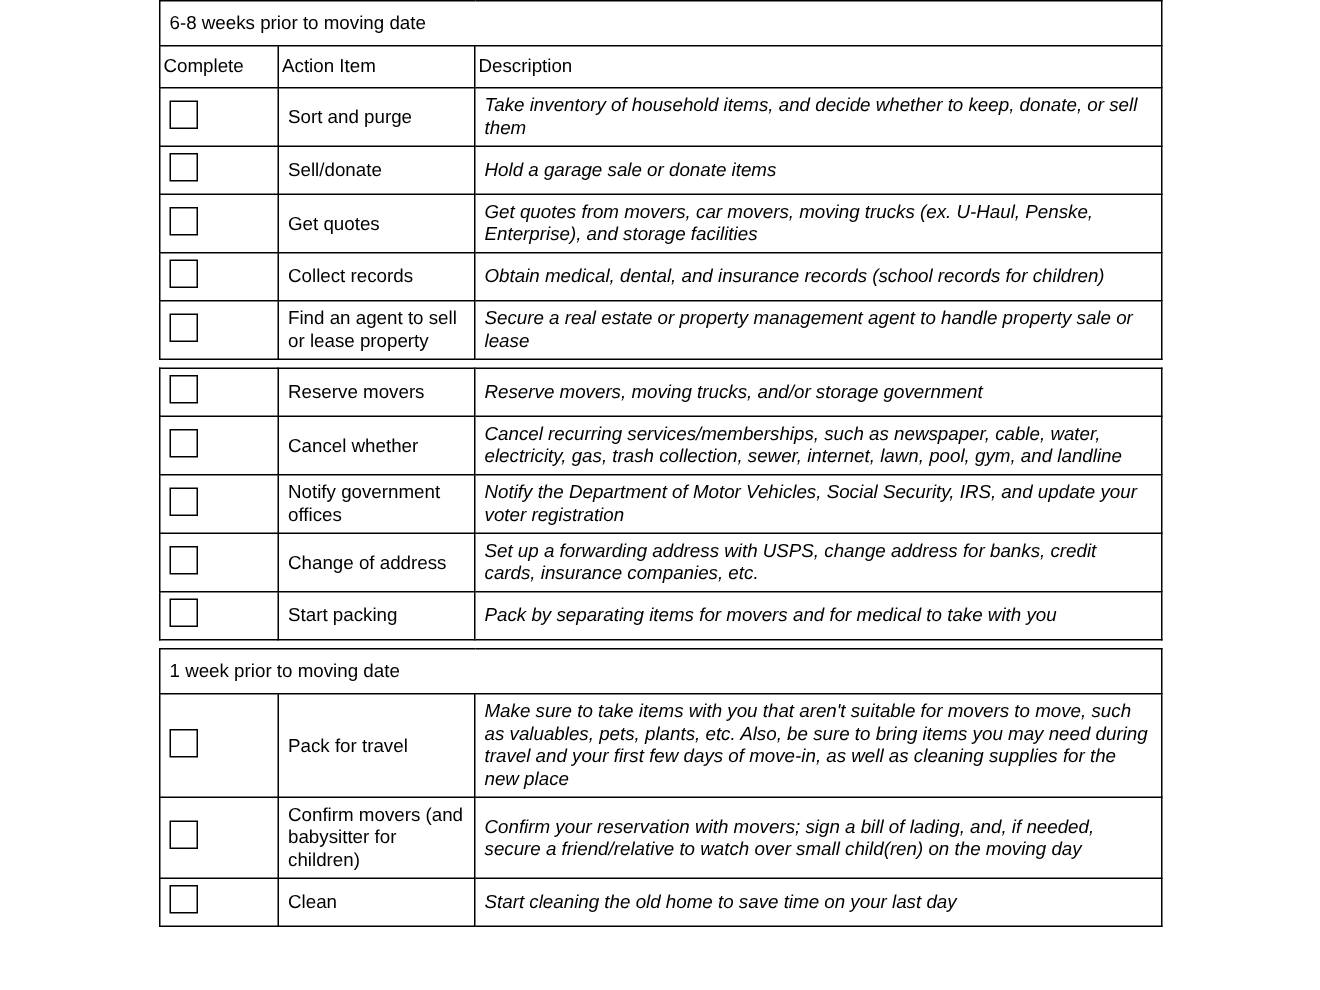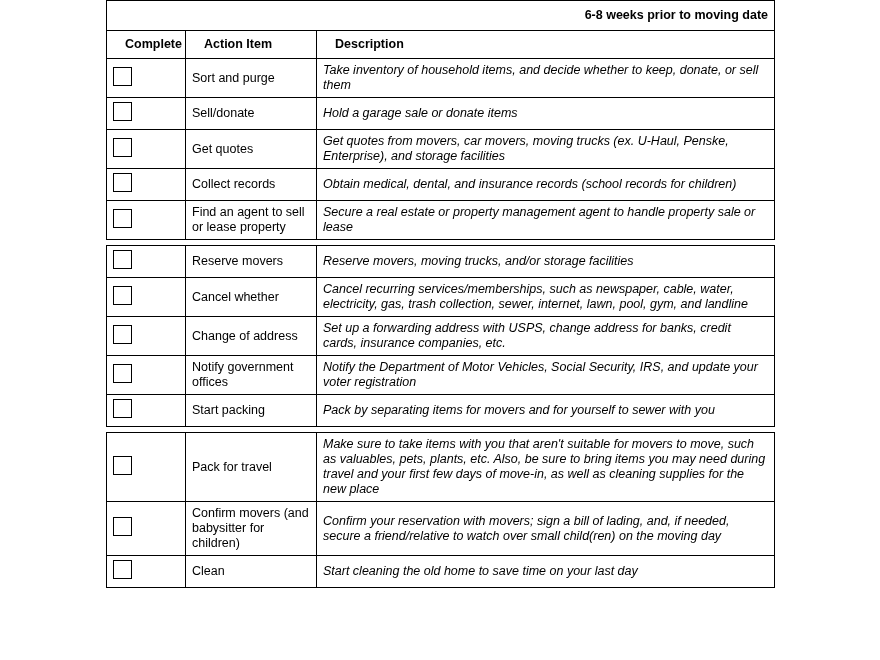--- a/index.html
+++ b/index.html
@@ -33,34 +33,33 @@
     padding: 4px 6px;
     font-size: 12.5px;
     line-height: 15px;
     text-align: left;
   }
   col.c-complete { width: 79px; }
   col.c-action   { width: 131px; }
   col.c-desc     { width: 458px; }
 
   tr.section-row td {
-    font-weight: bold;
+    font-weight: normal;
     font-size: 12.5px;
     padding: 6px 6px;
     height: 17px;
-    text-align: right;
   }
   tr.spacer-row td {
     border: none;
     height: 5px;
     padding: 0;
   }
   tr.header-row td {
-    font-weight: bold;
-    padding: 6px 18px;
+    font-weight: normal;
+    padding: 6px 2px;
   }
   td.cell-complete {
     text-align: center;
     padding: 4px 0;
   }
   .checkbox {
     display: inline-block;
     width: 19px;
     height: 19px;
     border: 1px solid #000000;
@@ -119,44 +118,47 @@
           <td class="cell-complete"><span class="checkbox"></span></td>
           <td class="cell-action">Find an agent to sell or lease property</td>
           <td class="cell-desc">Secure a real estate or property management agent to handle property sale or lease</td>
         </tr>
         <tr class="spacer-row">
           <td colspan="3"></td>
         </tr>
         <tr>
           <td class="cell-complete"><span class="checkbox"></span></td>
           <td class="cell-action">Reserve movers</td>
-          <td class="cell-desc">Reserve movers, moving trucks, and/or storage facilities</td>
+          <td class="cell-desc">Reserve movers, moving trucks, and/or storage government</td>
         </tr>
         <tr>
           <td class="cell-complete"><span class="checkbox"></span></td>
           <td class="cell-action">Cancel whether</td>
           <td class="cell-desc">Cancel recurring services/memberships, such as newspaper, cable, water, electricity, gas, trash collection, sewer, internet, lawn, pool, gym, and landline</td>
         </tr>
         <tr>
           <td class="cell-complete"><span class="checkbox"></span></td>
+          <td class="cell-action">Notify government offices</td>
+          <td class="cell-desc">Notify the Department of Motor Vehicles, Social Security, IRS, and update your voter registration</td>
+        </tr>
+        <tr>
+          <td class="cell-complete"><span class="checkbox"></span></td>
           <td class="cell-action">Change of address</td>
           <td class="cell-desc">Set up a forwarding address with USPS, change address for banks, credit cards, insurance companies, etc.</td>
         </tr>
         <tr>
           <td class="cell-complete"><span class="checkbox"></span></td>
-          <td class="cell-action">Notify government offices</td>
-          <td class="cell-desc">Notify the Department of Motor Vehicles, Social Security, IRS, and update your voter registration</td>
-        </tr>
-        <tr>
-          <td class="cell-complete"><span class="checkbox"></span></td>
           <td class="cell-action">Start packing</td>
-          <td class="cell-desc">Pack by separating items for movers and for yourself to sewer with you</td>
+          <td class="cell-desc">Pack by separating items for movers and for medical to take with you</td>
         </tr>
         <tr class="spacer-row">
           <td colspan="3"></td>
+        </tr>
+        <tr class="section-row">
+          <td colspan="3">1 week prior to moving date</td>
         </tr>
         <tr>
           <td class="cell-complete"><span class="checkbox"></span></td>
           <td class="cell-action">Pack for travel</td>
           <td class="cell-desc">Make sure to take items with you that aren't suitable for movers to move, such as valuables, pets, plants, etc. Also, be sure to bring items you may need during travel and your first few days of move-in, as well as cleaning supplies for the new place</td>
         </tr>
         <tr>
           <td class="cell-complete"><span class="checkbox"></span></td>
           <td class="cell-action">Confirm movers (and babysitter for children)</td>
           <td class="cell-desc">Confirm your reservation with movers; sign a bill of lading, and, if needed, secure a friend/relative to watch over small child(ren) on the moving day</td>

